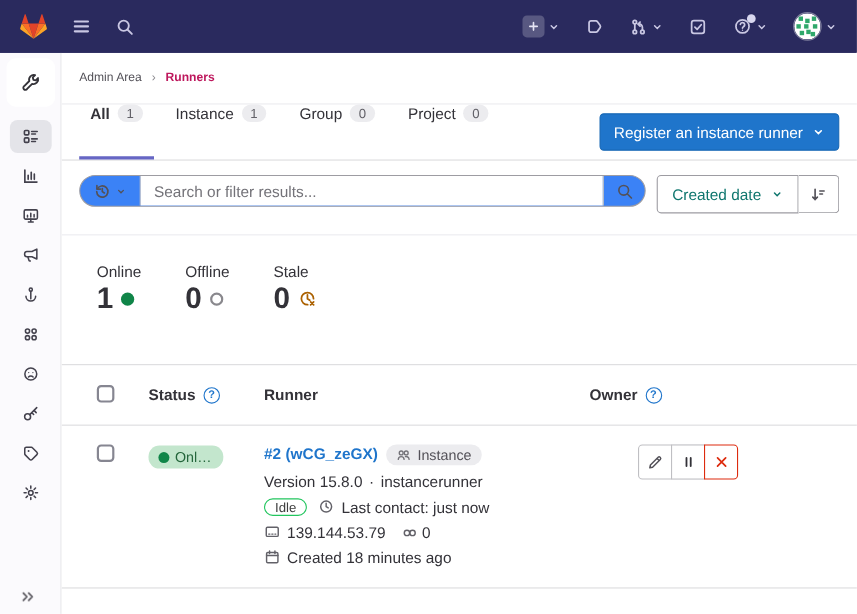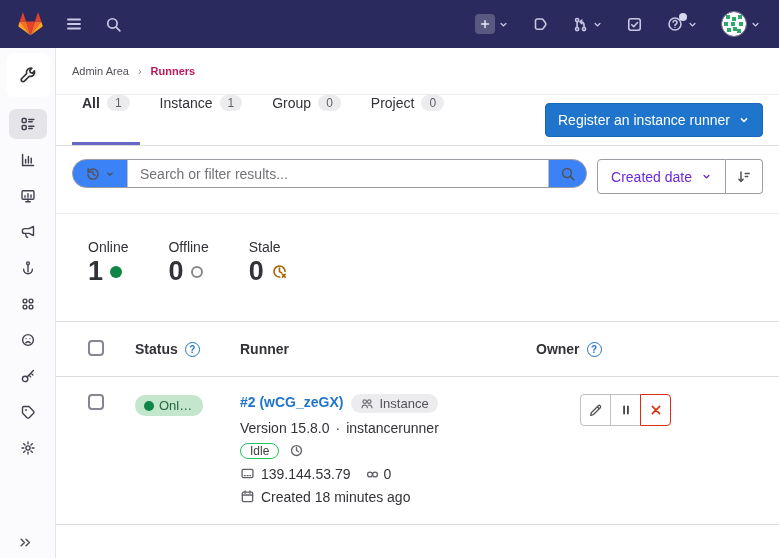--- a/index.html
+++ b/index.html
@@ -53,33 +53,33 @@
     background:#3b82f6;overflow:hidden}
   .history-btn{width:55px;display:flex;align-items:center;justify-content:center;gap:4px;border:none;
     border-right:1px solid #bfbfc3;background:none;color:#535158;cursor:pointer}
   .searchgroup input{flex:1;border:none;outline:none;padding:0 12px;font-size:14px;color:#333238;
     font-family:"Liberation Sans","DejaVu Sans",sans-serif}
   .searchgroup input::placeholder{color:#737278}
   .search-btn{width:38px;display:flex;align-items:center;justify-content:center;border:none;
     border-left:1px solid #bfbfc3;background:none;color:#535158;cursor:pointer}
   .sortgroup{display:flex;height:35px}
   .sort-by{display:flex;align-items:center;gap:9px;padding:0 13px;background:#fff;border:1px solid #9d9ca2;
-    border-radius:4px 0 0 4px;font-size:14px;color:#6d28d9;cursor:pointer}
+    border-radius:4px 0 0 4px;font-size:14px;color:#0f766e;cursor:pointer}
   .sort-dir{width:37px;display:flex;align-items:center;justify-content:center;background:#fff;
     border:1px solid #9d9ca2;border-left:none;border-radius:0 4px 4px 0;color:#535158;cursor:pointer}
   
   .stats{display:flex;gap:40px;padding:25px 16px 10px 32px}
   .stat .stat-label{font-size:14px;color:#333238;margin-bottom:3px}
   .stat .stat-valrow{display:flex;align-items:center;gap:7px}
   .stat .stat-value{font-size:27px;font-weight:700;line-height:1;color:#333238}
   .dot-online{width:12px;height:12px;border-radius:50%;background:var(--online_green)}
   .ring-offline{width:12px;height:12px;border-radius:50%;border:2px solid #89888d}
   
   .thead{display:grid;grid-template-columns:63px 105px 1fr 135px 92px;align-items:center;padding:0 16px;
-    height:56px;margin-top:26px;border-top:1px solid #dcdcde;border-bottom:1px solid #dcdcde;font-weight:700}
+    height:56px;margin-top:36px;border-top:1px solid #dcdcde;border-bottom:1px solid #dcdcde;font-weight:700}
   .cell-check{padding-left:16px}
   input[type=checkbox]{appearance:none;width:16px;height:16px;border:2px solid #868691;border-radius:4px;
     background:#fff;cursor:pointer}
   .hdr-with-help{display:flex;align-items:center;gap:7px}
   .help-q{width:15px;height:15px;border:1.5px solid var(--primary);border-radius:50%;color:var(--primary);
     font-size:10px;font-weight:700;display:inline-flex;align-items:center;justify-content:center;cursor:pointer}
   .trow{display:grid;grid-template-columns:63px 105px 1fr 135px 92px;align-items:start;padding:17px 16px 19px;
     border-bottom:1px solid #dcdcde}
   .status-pill{display:inline-flex;align-items:center;gap:5px;background:var(--success_bg);
     border-radius:10px;padding:3px 9px;max-width:68px;margin-top:1px}
@@ -419,20 +419,21 @@
         <span>Version 15.8.0</span>
         <span>·</span>
         <span>instancerunner</span>
       </div>
       <div class="meta">
         <span class="idle-pill">Idle</span>
         <svg width="15" height="15" viewBox="0 0 16 16" fill="none" stroke="currentColor" stroke-width="1.4" stroke-linecap="round">
           <circle cx="8" cy="8" r="5.3"></circle>
             <path d="M8 4.8V8l2 1.3"></path>
         </svg>
+        <span>Last contact: just now</span>
       </div>
       <div class="meta">
         <svg width="15" height="15" viewBox="0 0 16 16" fill="none" stroke="currentColor" stroke-width="1.4" stroke-linecap="round">
           <rect x="2.2" y="3.6" width="11.6" height="8.8" rx="1.2"></rect>
             <path d="M4.6 10.2h6.8" stroke-dasharray="1.1 1.9"></path>
         </svg>
         <span>139.144.53.79</span>
         <a class="jobs-link" href="#">
           <svg width="15" height="15" viewBox="0 0 16 16" fill="none" stroke="#626168" stroke-width="1.4">
             <circle cx="5.3" cy="8" r="2.6"></circle>

